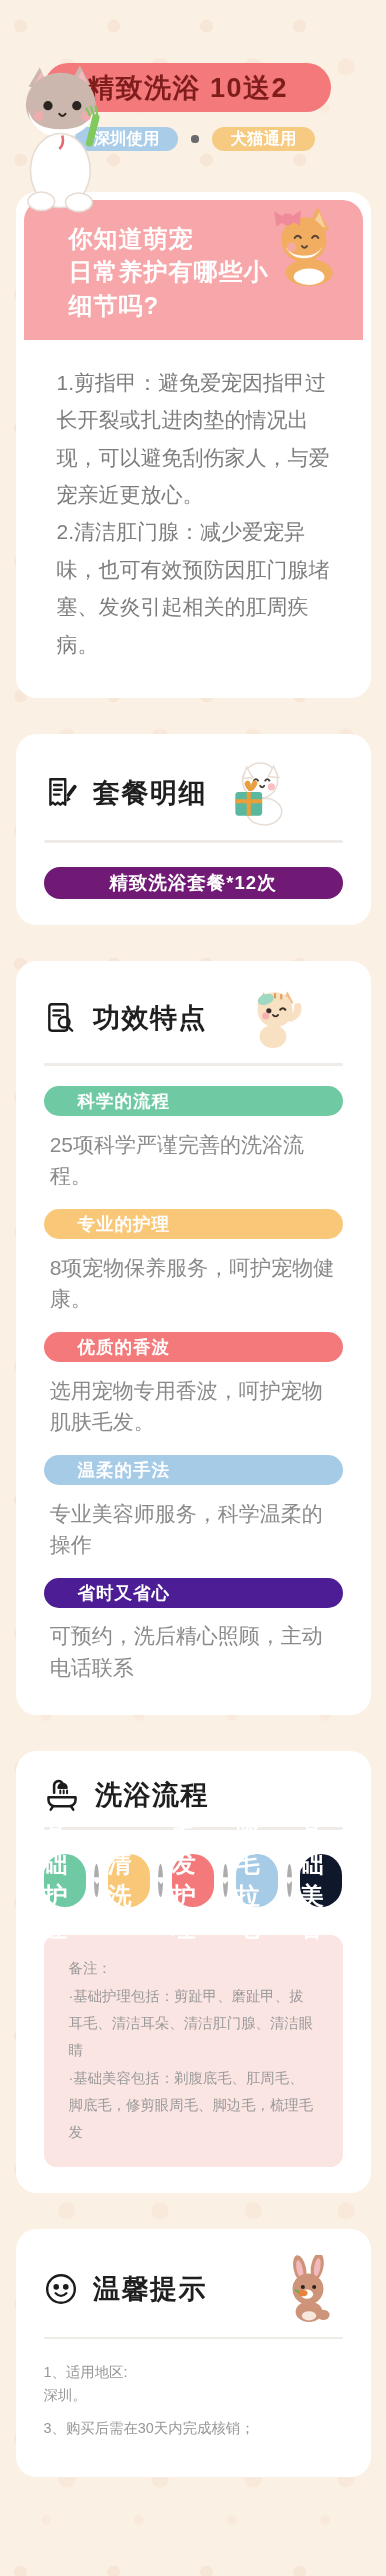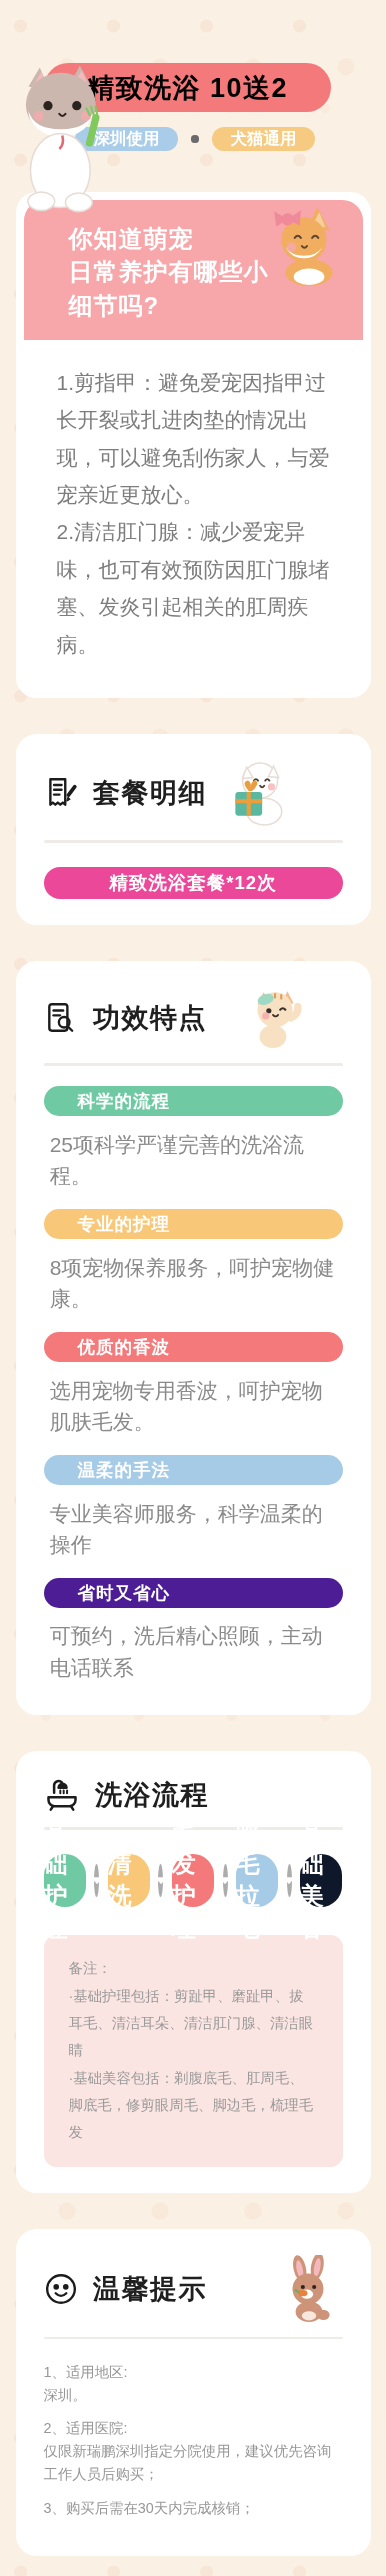--- a/index.html
+++ b/index.html
@@ -18,21 +18,21 @@
     background-size:93px 134px;
     overflow:hidden;
     padding-bottom:41px;box-sizing:border-box;
   }
   .pre{white-space:pre-line;}
   
   .hero{height:192px;position:relative;}
   .hero-banner{
     position:absolute;left:44px;top:63px;width:287px;height:49px;border-radius:25px;
     display:flex;align-items:center;justify-content:center;
-    color:#000000;font-size:27px;font-weight:800;letter-spacing:1.5px;z-index:1;
+    color:#7f1d1d;font-size:27px;font-weight:800;letter-spacing:1.5px;z-index:1;
   }
   .hero-cat{position:absolute;left:13.4px;top:58px;z-index:2;}
   .hero-badges{position:absolute;top:127px;left:4px;right:0;display:flex;justify-content:center;align-items:center;gap:13.4px;z-index:1;}
   .badge{height:24px;padding:0 18.5px;border-radius:13px;color:#fff;font-size:16.5px;font-weight:700;display:flex;align-items:center;}
   .dot{width:7.2px;height:7.2px;border-radius:50%;background:#6b6b6b;}
   
   .card{margin:0 15.5px 36px;background:#fff;border-radius:20.6px;padding:26px 28px;position:relative;box-sizing:border-box;}
   .sec-head{display:flex;align-items:center;gap:15.5px;position:relative;}
   .sec-head h2{margin:0;font-size:27px;font-weight:800;color:#1f1f1f;letter-spacing:1.5px;}
   .divider{height:2.6px;background:#EFECE8;border-radius:1.5px;margin:14.4px 0 0;}
@@ -153,21 +153,21 @@
           <path d="M66 50 q4 6 8 0" stroke="#4a3f38" stroke-width="3.5" fill="none" stroke-linecap="round"></path>
           <ellipse cx="74" cy="100" rx="34" ry="26" fill="#fff" stroke="#e8ddd4" stroke-width="3"></ellipse>
           <rect x="18" y="62" width="52" height="46" rx="6" fill="#5BB8A0"></rect>
           <rect x="18" y="76" width="52" height="8" fill="#e9a03c"></rect>
           <rect x="40" y="62" width="8" height="46" fill="#e9a03c"></rect>
           <path d="M44 60 q-14 -16 -4 -20 q8 -2 8 14 q2 -18 10 -14 q8 6 -8 20z" fill="#e9a03c"></path>
         </svg>
       </span>
     </div>
     <div class="divider"></div>
-    <div class="pill-full" style="background: #ec4899;">精致洗浴套餐*12次</div>
+    <div class="pill-full" style="background: #701a75;">精致洗浴套餐*12次</div>
   </section>
 
   <section class="card">
     <div class="sec-head">
       <span>
         <svg width="34" height="34" viewBox="0 0 64 64" fill="none" stroke="#1c1c1c" stroke-width="4.5" stroke-linecap="round" stroke-linejoin="round">
           <rect x="10" y="6" width="34" height="50" rx="5"></rect>
           <line x1="18" y1="18" x2="36" y2="18"></line>
             <line x1="18" y1="27" x2="30" y2="27"></line>
           <circle cx="38" cy="40" r="10"></circle>
@@ -271,21 +271,19 @@
           <ellipse cx="56" cy="110" rx="26" ry="20" fill="#CE9479"></ellipse>
           <ellipse cx="56" cy="118" rx="14" ry="9" fill="#f7e8de"></ellipse>
           <ellipse cx="84" cy="116" rx="12" ry="10" fill="#CE9479"></ellipse>
         </svg>
       </span>
     </div>
     <div class="divider"></div>
     <div class="notice-list">
       <p class="notice-item pre">1、适用地区:
 深圳。</p>
-      <p class="notice-item pre">2、适用医院:
-仅限新瑞鹏深圳指定分院使用，建议优先咨询工作人员后购买；</p>
       <p class="notice-item pre">3、购买后需在30天内完成核销；</p>
 
     </div>
   </section>
 
 </div>
 
 
 </body></html>

